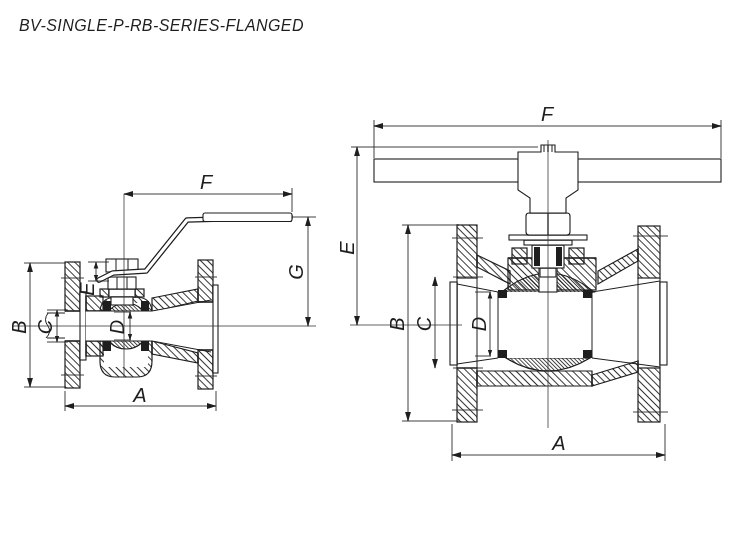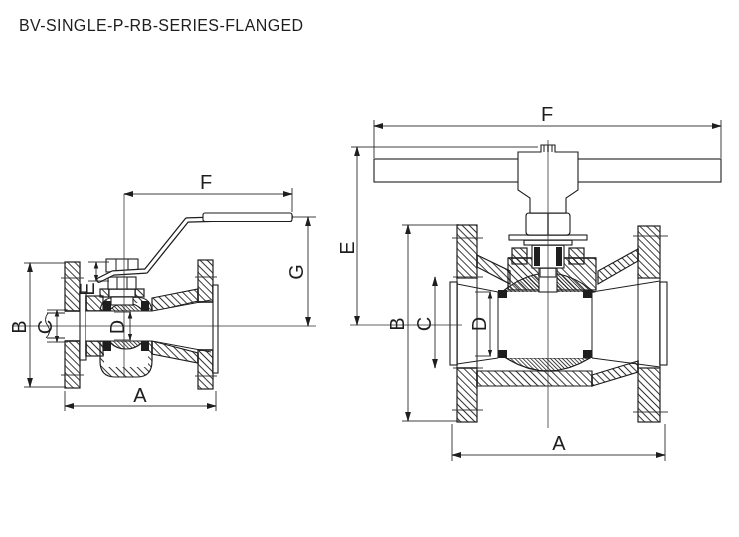--- a/index.html
+++ b/index.html
@@ -1,17 +1,17 @@
 <!DOCTYPE html>
 <html><head>
 <meta charset="utf-8">
 <style>
   html,body{margin:0;padding:0;background:#ffffff;}
   .page{position:relative;width:739px;height:525px;background:#fff;overflow:hidden;
-        font-family:"Liberation Sans", sans-serif;}
+        font-family:"Liberation Sans", sans-serif;font-style:italic;}
   .title{position:absolute;left:19px;top:17px;font-size:16px;letter-spacing:.4px;color:#1e1e1e;}
   svg{position:absolute;left:0;top:0;}
   svg text{font-family:"Liberation Sans", sans-serif;font-size:20px;fill:#1e1e1e;}
   .ol2{fill:none;stroke:#1e1e1e;stroke-width:1;}
   .hat{fill:url(#h);stroke:#1e1e1e;stroke-width:1.2;}
   .hatD{fill:url(#hd);stroke:#1e1e1e;stroke-width:1.2;}
   .wh{fill:#ffffff;stroke:none;}
   .whs{fill:#ffffff;stroke:#1e1e1e;stroke-width:1.1;}
   .blk{fill:#1e1e1e;stroke:none;}
   .dim{stroke:#2a2a2a;stroke-width:.9;fill:none;}

